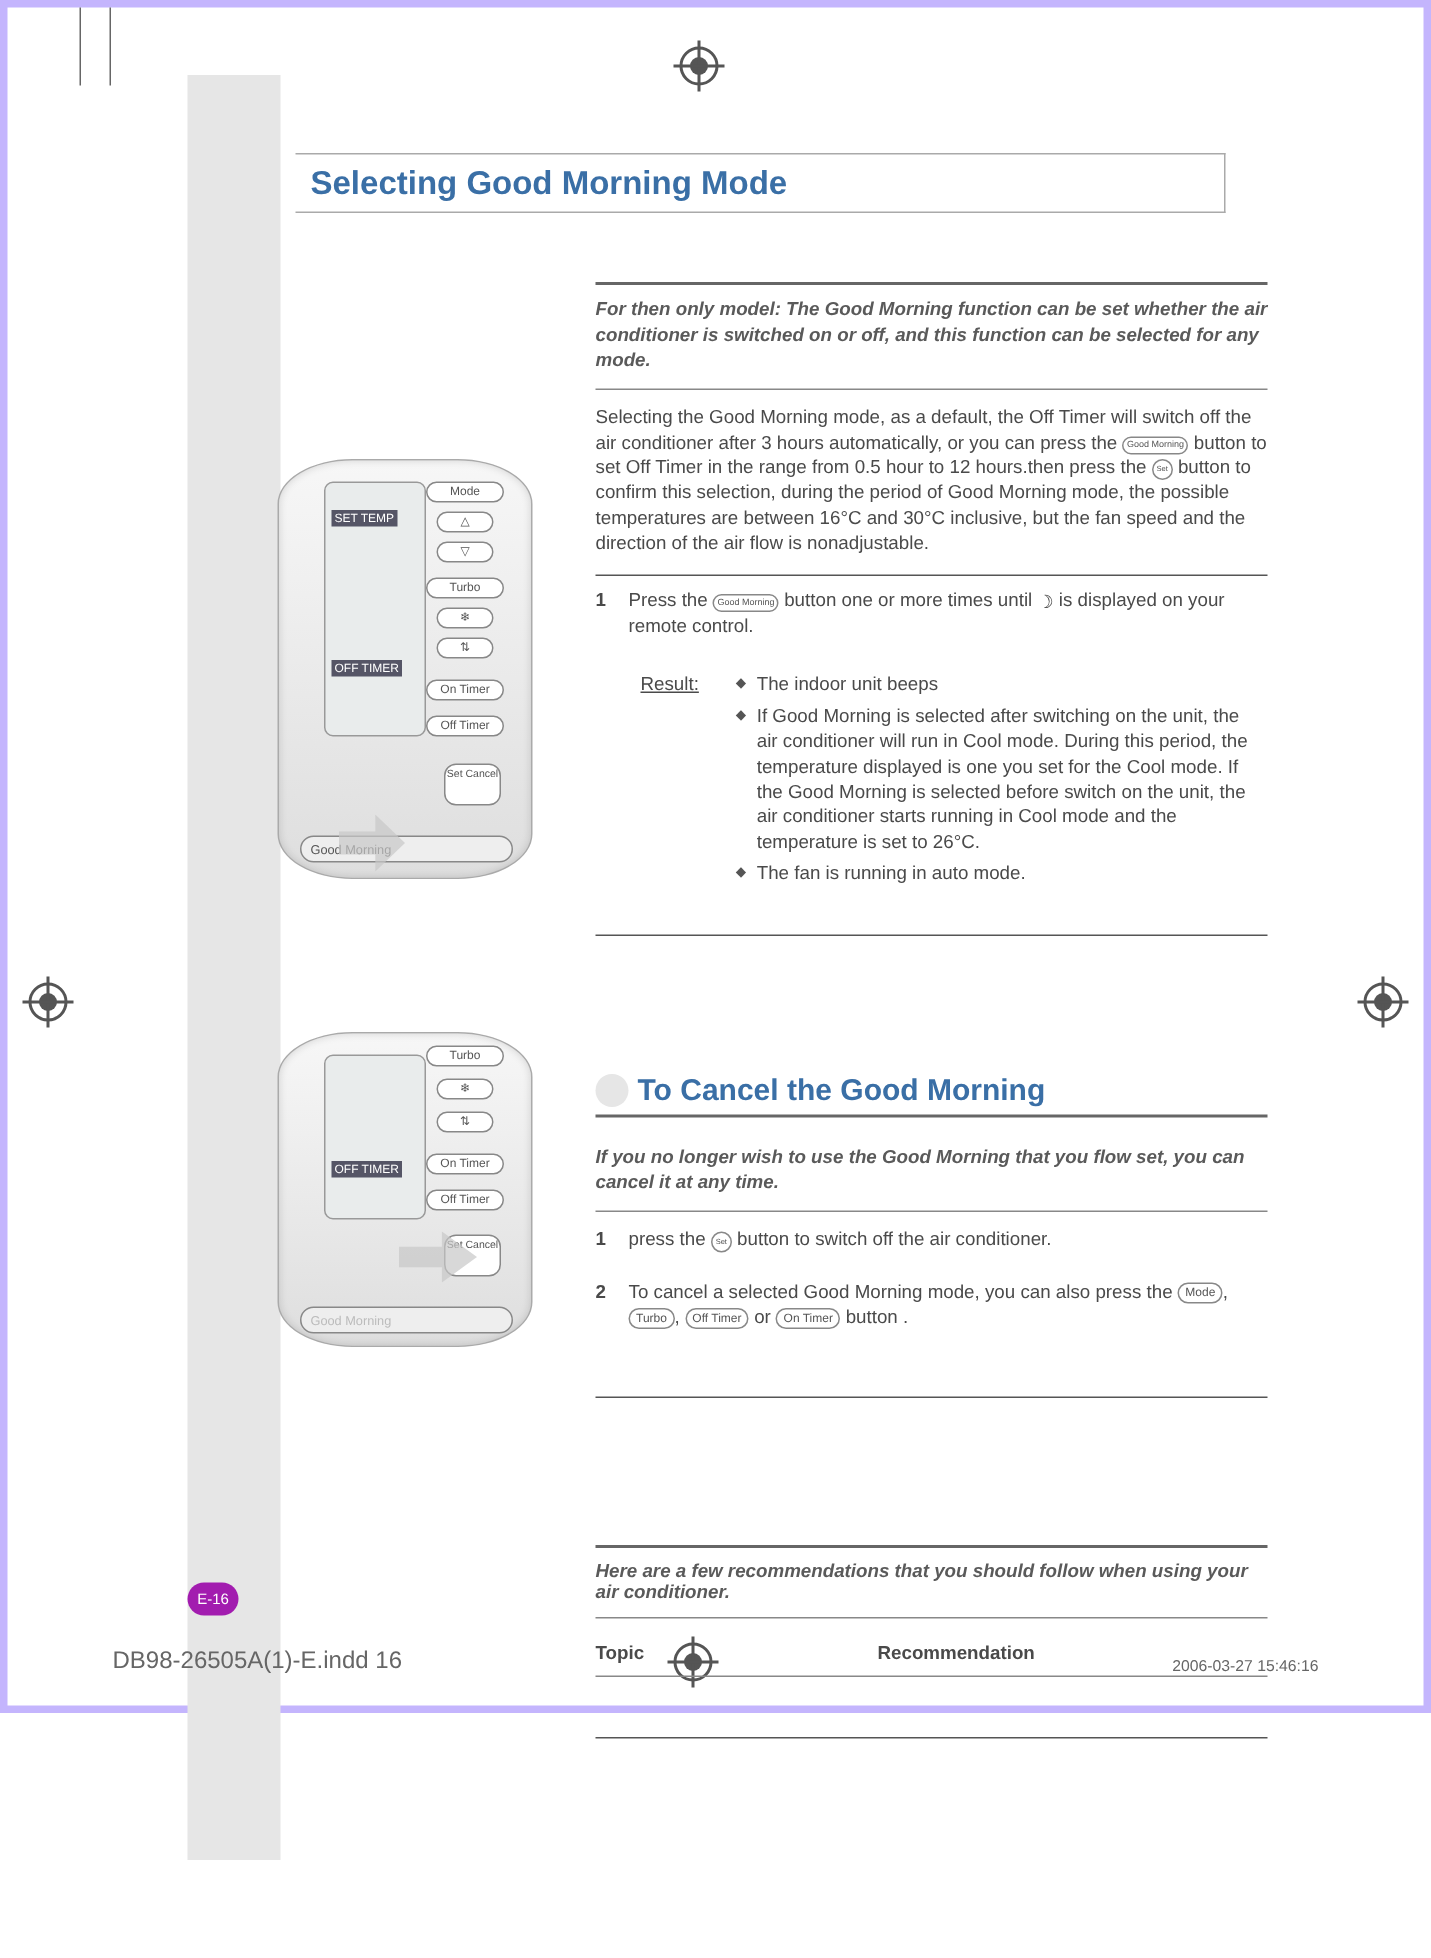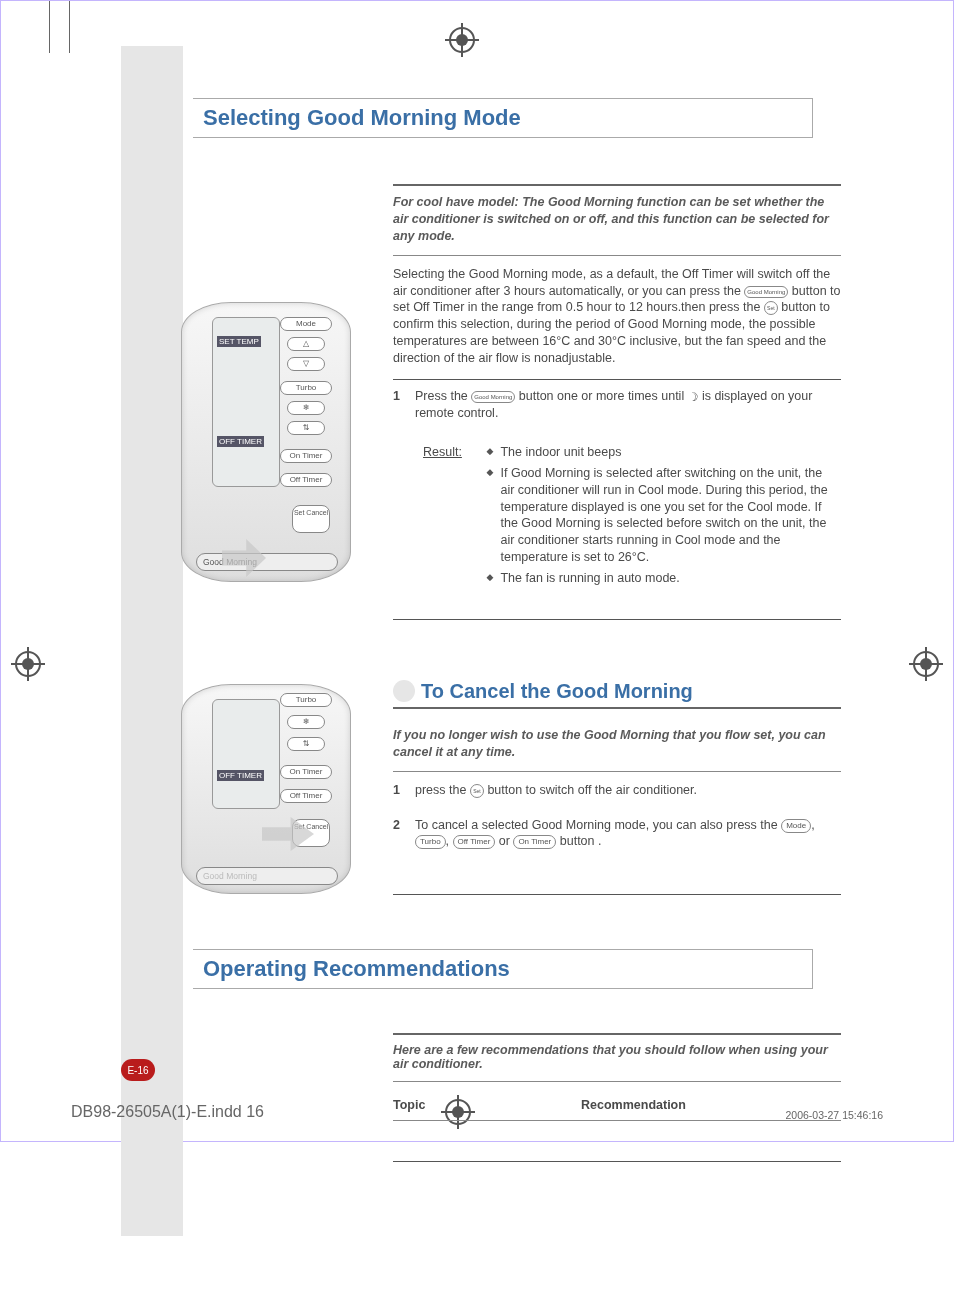--- a/index.html
+++ b/index.html
@@ -1,17 +1,17 @@
 <!DOCTYPE html>
 <html><head>
   <meta charset="utf-8">
   <style>
     * { box-sizing: border-box; margin: 0; padding: 0; }
     html, body { width: 954px; height: 1305px; background: #fff; font-family: Arial, Helvetica, sans-serif; color: #4a4a4a; }
-    .page-frame { position: relative; width: 954px; height: 1142px; border: 1px solid #c4b5fd; }
+    .page-frame { position: relative; width: 954px; height: 1142px; border: 5px solid #c4b5fd; }
     
     .crop { position: absolute; background: #666; }
     .reg-circle { position: absolute; width: 26px; height: 26px; border: 2px solid #555; border-radius: 50%; display: flex; align-items: center; justify-content: center; }
     .reg-circle:before, .reg-circle:after { content: ""; position: absolute; background: #555; }
     .reg-circle:before { width: 2px; height: 34px; }
     .reg-circle:after  { width: 34px; height: 2px; }
     .reg-inner { width: 12px; height: 12px; background: #555; border-radius: 50%; }
 
     .content-band { position: absolute; left: 120px; top: 45px; width: 720px; height: 1190px; }
     .grey-rail { position: absolute; left: 0; top: 0; width: 62px; height: 100%; background: #e6e6e6; }
@@ -64,21 +64,21 @@
       color: #555;
     }
     .icon-gm { font-size: 6px; padding: 0 2px; line-height: 10px; }
     .icon-round { border-radius: 50%; width: 14px; height: 14px; padding: 0; text-align: center; line-height: 12px; }
     .moon-icon { font-size: 12px; vertical-align: -1px; }
 
     .sub-header {
       margin-left: 272px;
       width: 448px;
       display: flex;
-      margin-top: 60px;
+      margin-top: 92px;
     }
     .sub-header .dot {
       width: 22px; height: 22px; border-radius: 50%; background: #e6e6e6; margin-right: 6px; flex-shrink: 0;
     }
     .sub-header .txt { font-size: 20px; font-weight: bold; color: #3a6fa6; }
     .sub-header-rule { margin-left: 272px; width: 448px; border-top: 2px solid #666; height: 0; margin-top: 4px; }
 
     .rec-table { margin-left: 272px; width: 448px; font-size: 12.5px; }
     .rec-header { display: flex; font-weight: bold; padding: 6px 0; }
     .rec-row    { display: flex; padding: 6px 0 12px 0; }
@@ -114,21 +114,21 @@
       font-size: 8.5px; text-align: left; padding-left: 6px; line-height: 16px; color: #555;
     }
     .arrow-overlay {
       position: absolute; width: 44px; height: 38px;
       background: #c8c8c8; opacity: .7;
       clip-path: polygon(0 30%, 55% 30%, 55% 0, 100% 50%, 55% 100%, 55% 70%, 0 70%);
     }
 
     .page-badge {
       position: absolute; left: 120px; bottom: 60px;
-      width: 34px; height: 22px; background: #b91c1c; border-radius: 11px;
+      width: 34px; height: 22px; background: #a21caf; border-radius: 11px;
       color: #fff; font-size: 10px; display: flex; align-items: center; justify-content: center;
     }
     .foot-left  { position: absolute; left: 70px;  bottom: 20px; font-size: 16px; color: #666; }
     .foot-right { position: absolute; right: 70px; bottom: 20px; font-size: 10.5px; color: #666; }
   </style>
 </head>
 <body>
 
 <div class="page-frame">
 
@@ -148,21 +148,21 @@
     </div>
 
   <div class="content-band">
     <div class="grey-rail"></div>
 
     <div style="height:52px;"></div>
     <div class="section-title">Selecting Good Morning Mode</div>
 
     <div class="body-col">
       <div class="top-rule" style="margin-top:46px;"></div>
-      <p class="intro-italic">For cool have model: The Good Morning function can be set whether the air conditioner is switched on or off, and this function can be selected for any mode.</p>
+      <p class="intro-italic">For then only model: The Good Morning function can be set whether the air conditioner is switched on or off, and this function can be selected for any mode.</p>
       <div class="thin-rule"></div>
       <p>
         <span>Selecting the Good Morning mode, as a default, the Off Timer will switch off the air conditioner after 3 hours automatically, or you can press the </span>
         <span class="icon-inline icon-gm">Good Morning</span>
         <span> button to set Off Timer in the range from 0.5 hour to 12 hours.then press the </span>
         <span class="icon-inline icon-round" style="font-size:5px;">Set</span>
         <span> button to confirm this selection, during the period of Good Morning mode, the possible temperatures are between 16°C and 30°C inclusive, but the fan speed and the direction of the air flow is nonadjustable.</span>
       </p>
       <div class="mid-rule" style="margin-top:12px;"></div>
 
@@ -245,21 +245,20 @@
       <div class="btn" style="left:105px; top:30px; width:38px;">❄</div>
       <div class="btn" style="left:105px; top:52px; width:38px;">⇅</div>
       <div class="btn" style="left:98px; top:80px;  width:52px;">On Timer</div>
       <div class="btn" style="left:98px; top:104px; width:52px;">Off Timer</div>
       <div class="btn" style="left:110px; top:134px;width:38px; height:28px; border-radius:8px; font-size:7px; padding-top:3px;">Set Cancel</div>
       <div class="gm-bar" style="bottom:8px; color:#bbb;">Good Morning</div>
       <div class="arrow-overlay" style="left:80px; top:132px; width:52px; height:34px;"></div>
     </div>
 
     <div style="height:46px;"></div>
-    <div class="section-title full">Operating Recommendations</div>
 
     <div class="rec-table" style="margin-top:44px;">
       <div class="top-rule"></div>
       <p class="intro-italic">Here are a few recommendations that you should follow when using your air conditioner.</p>
       <div class="thin-rule"></div>
       <div class="rec-header">
         <div class="rec-topic">Topic</div>
         <div class="rec-body">Recommendation</div>
       </div>
       <div class="thin-rule" style="margin:2px 0;"></div>

